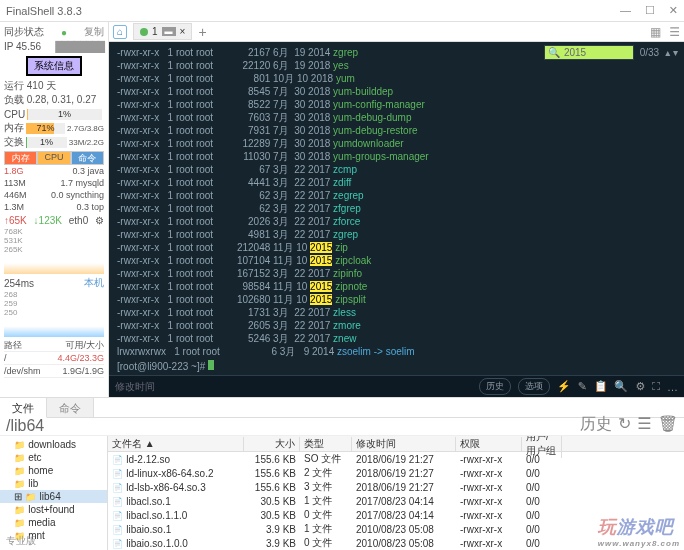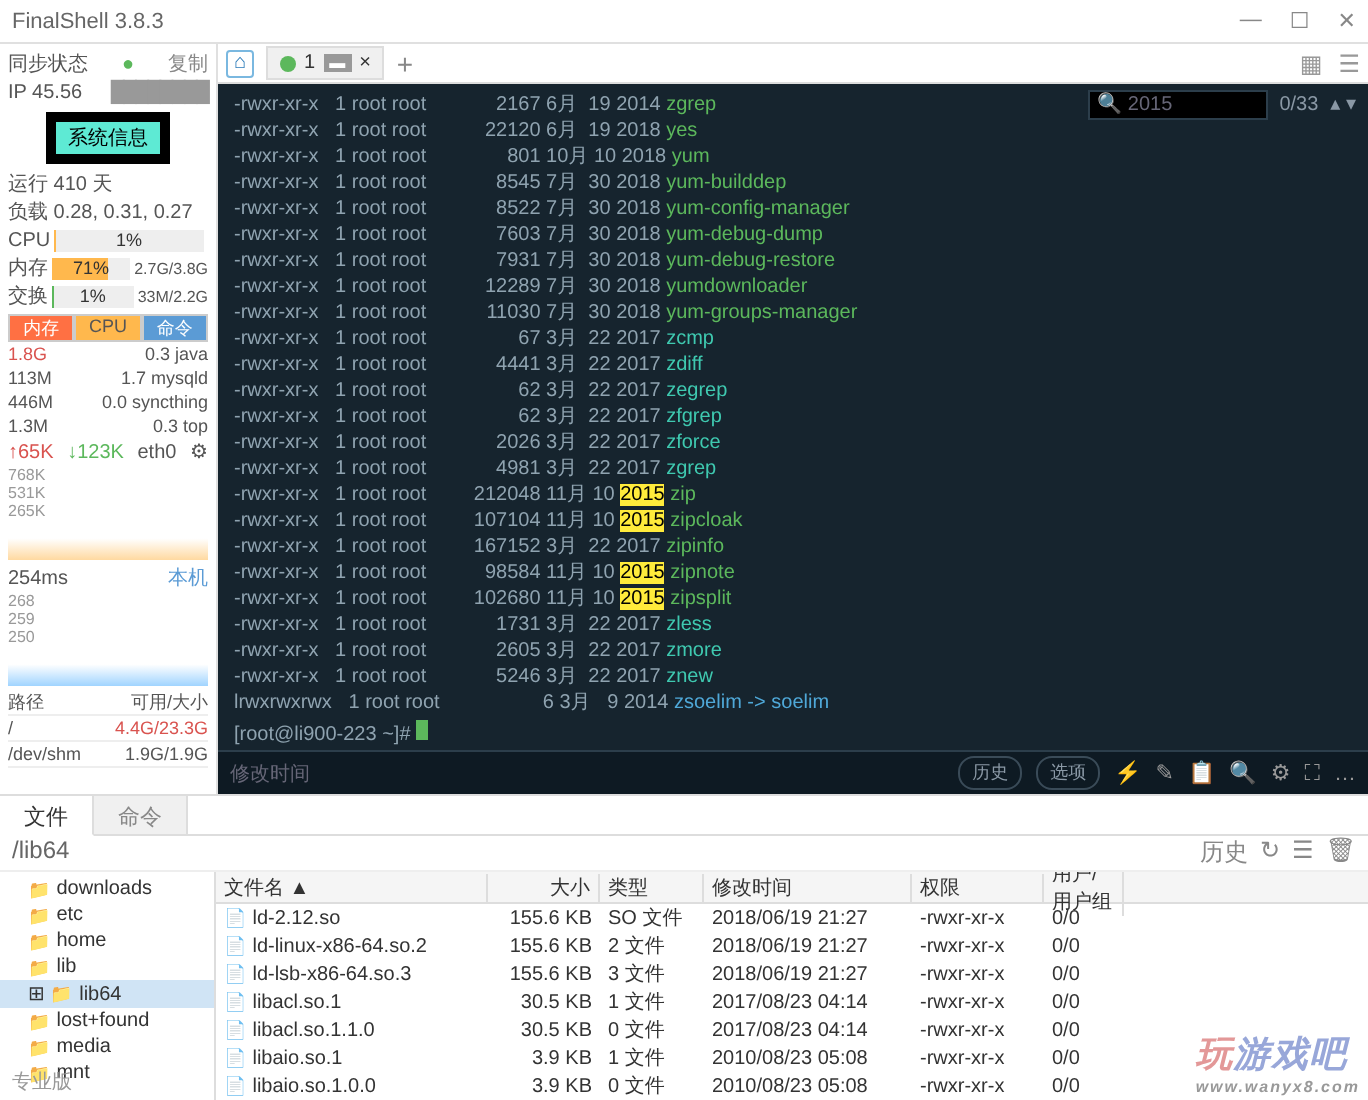--- a/index.html
+++ b/index.html
@@ -5,21 +5,21 @@
 *{margin:0;padding:0;box-sizing:border-box;font-family:"Microsoft YaHei",Arial,sans-serif}
 body{width:684px;height:550px;background:#fff;font-size:11px;color:#333;overflow:hidden}
 .titlebar{height:22px;display:flex;align-items:center;padding:0 6px;border-bottom:1px solid #e0e0e0}
 .titlebar .title{color:#666}
 .titlebar .wbtns{margin-left:auto;display:flex;gap:14px;color:#888}
 .titlebar .wbtns span{cursor:pointer}
 .main{display:flex;height:375px}
 .sidebar{width:109px;border-right:1px solid #e0e0e0;padding:3px 4px;font-size:10px;color:#555;overflow:hidden}
 .sidebar .row{display:flex;justify-content:space-between;align-items:center;height:14px;white-space:nowrap}
 .sidebar .btnbox{display:flex;justify-content:center;margin:3px 0}
-.sidebar button{font-size:10px;padding:1px 6px;border:5px solid #000000;background:#5eead4;cursor:pointer}
+.sidebar button{font-size:10px;padding:1px 6px;border:2px solid #000000;background:#c4b5fd;cursor:pointer}
 .bar{height:11px;background:#eee;position:relative;flex:1;margin:0 2px;font-size:9px}
 .bar .fill{position:absolute;height:100%;background:#ffb84d}
 .bar .fillg{position:absolute;height:100%;background:#5cb85c}
 .bar .txt{position:absolute;width:100%;text-align:center;line-height:11px;color:#333}
 .tabs3{display:flex;height:14px;font-size:9px;margin-top:2px}
 .tabs3 div{flex:1;text-align:center;border:1px solid #ccc;background:#f0f0f0}
 .tabs3 .a{background:#ff7043;color:#fff}
 .plist{font-size:9px}
 .plist .row{height:12px}
 .net .up{color:#d9534f}
@@ -28,41 +28,41 @@
 .graph2{height:18px;background:linear-gradient(to top,#a0d4ff 0%,#fff 60%);margin:2px 0}
 .pathrow{display:flex;justify-content:space-between;font-size:9px;border-bottom:1px solid #eee;height:13px;align-items:center}
 .termwrap{flex:1;display:flex;flex-direction:column;background:#fff}
 .termtabs{height:20px;display:flex;align-items:center;padding:0 4px;gap:6px;border-bottom:1px solid #ddd}
 .termtabs .hic{width:14px;height:14px;border:1px solid #7ab8e0;border-radius:2px;display:flex;align-items:center;justify-content:center;color:#2b7bb9;font-size:10px}
 .termtabs .tab{display:flex;align-items:center;gap:4px;padding:2px 6px;background:#f0f0f0;border:1px solid #ddd;font-size:10px}
 .termtabs .plus{color:#888;font-size:14px;cursor:pointer}
 .termtabs .ricons{margin-left:auto;display:flex;gap:8px;color:#999;font-size:12px}
 .terminal{flex:1;background:#16242e;color:#aab;font:10px/13px Consolas,monospace;padding:4px 8px;overflow:hidden;position:relative}
 .searchbar{position:absolute;top:3px;right:6px;display:flex;align-items:center;gap:6px;font-size:10px;color:#8a98a5}
-.searchbar .sbox{width:90px;height:15px;background:#000000;border:1px solid #2c3e4b;display:flex;align-items:center;padding:0 4px;color:#667}
+.searchbar .sbox{width:90px;height:15px;background:#bef264;border:1px solid #2c3e4b;display:flex;align-items:center;padding:0 4px;color:#667}
 .tl{white-space:pre}
 .perm{color:#8fa3b0}
 .own{color:#8fa3b0}
 .sz{color:#8fa3b0;display:inline-block;width:46px;text-align:right}
 .dt{color:#8fa3b0}
 .nm-g{color:#5cb85c}
 .nm-b{color:#4fa8d8}
 .nm-c{color:#3fc9b0}
 .hl{background:#ffeb3b;color:#000}
 .prompt{color:#8fa3b0;margin-top:2px}
 .cmdbar{height:22px;background:#0e1a23;border-top:1px solid #2c3e4b;display:flex;align-items:center;padding:0 6px;font-size:10px;color:#667}
 .cmdbar .pill{border:1px solid #3a4b58;border-radius:8px;padding:1px 6px;color:#8a98a5;font-size:9px}
 .cmdbar .ricons{margin-left:auto;display:flex;gap:7px;align-items:center;color:#7da;font-size:11px}
 .cmdbar .ricons .g{color:#999}
 .bottom{height:153px;border-top:1px solid #ddd;display:flex;flex-direction:column}
 .btabs{height:20px;display:flex;border-bottom:1px solid #ddd}
 .btabs div{padding:3px 12px;font-size:11px;border-right:1px solid #ddd;cursor:pointer}
 .btabs .a{background:#fff;border-bottom:1px solid #fff;margin-bottom:-1px}
 .btabs div:not(.a){background:#f0f0f0;color:#888}
-.bpath{height:18px;display:flex;align-items:flex-start;padding:0 6px;font-size:12px;color:#666;border-bottom:1px solid #eee;gap:6px}
+.bpath{height:18px;display:flex;align-items:flex-end;padding:0 6px;font-size:16px;color:#666;border-bottom:1px solid #eee;gap:6px}
 .bpath .ricons{margin-left:auto;display:flex;gap:6px;color:#888}
 .bsplit{flex:1;display:flex;overflow:hidden}
 .tree{width:108px;border-right:1px solid #ddd;font-size:10px;padding:2px 0;overflow:hidden}
 .tree .ti{padding:1px 4px 1px 14px;display:flex;align-items:center;gap:3px;cursor:pointer;white-space:nowrap}
 .tree .ti.sel{background:#d0e4f5}
 .tree .fold{color:#e0b84d;font-size:9px}
 .flist{flex:1;font-size:10px;overflow:hidden}
 .fhdr{display:flex;background:#f5f5f5;border-bottom:1px solid #ddd;height:16px;align-items:center}
 .fhdr div{padding:0 4px;border-right:1px solid #ddd}
 .frow{display:flex;height:14px;align-items:center}

